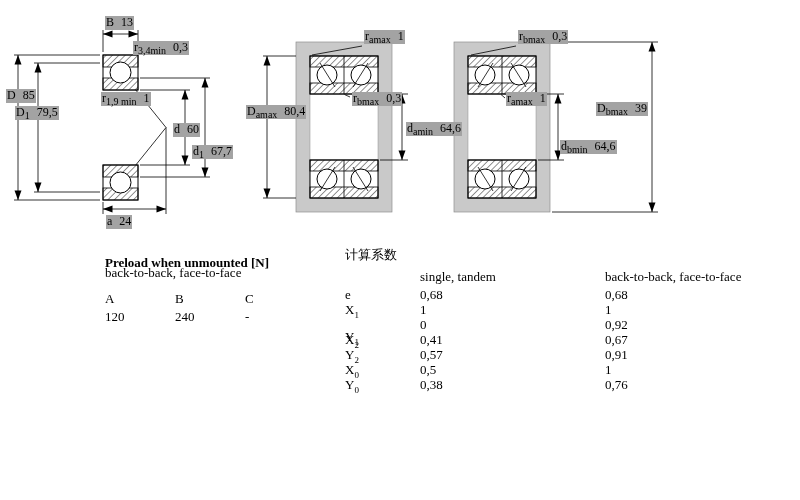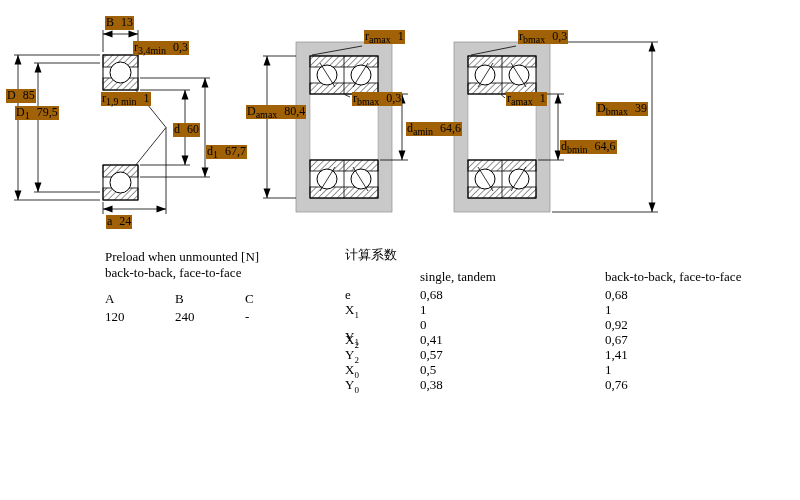--- a/index.html
+++ b/index.html
@@ -1,25 +1,25 @@
 <!DOCTYPE html>
 <html><head>
 <meta charset="utf-8">
 <style>
   html,body{margin:0;padding:0;background:#fff;}
   .stage{position:relative;width:800px;height:500px;background:#fff;color:#000;
          font-family:"Liberation Serif",serif;overflow:hidden;}
   svg{position:absolute;}
   .dim{position:absolute;font-size:12px;line-height:13px;white-space:nowrap;
-       background:#a16207;padding:0 1px;text-align:center;}
+       background:#a3a3a3;padding:0 1px;text-align:center;}
   .dim sub{font-size:10px;line-height:9px;}
   .dim .v{margin-left:7px;}
   .txt{position:absolute;font-size:13px;line-height:14px;white-space:nowrap;}
   .txt sub{font-size:9px;}
-  .bold{font-weight:normal;}
+  .bold{font-weight:bold;margin-top:6px;}
 </style>
 </head>
 <body>
 
 <div class="stage">
 
   <svg style="left:0;top:8px;width:240px;height:232px" viewBox="0 0 240 232">
     <defs>
       <pattern id="hA" patternUnits="userSpaceOnUse" width="4.5" height="4.5" patternTransform="rotate(45)">
         <line x1="0" y1="0" x2="0" y2="4.5" stroke="#222" stroke-width="1"></line>
@@ -167,21 +167,21 @@
   </div>
   <div class="dim" style="left:15px;top:106px">
     <span>D</span><sub>1</sub><span class="v">79,5</span>
   </div>
   <div class="dim" style="left:101px;top:92px">
     <span>r</span><sub>1,9 min</sub><span class="v">1</span>
   </div>
   <div class="dim" style="left:173px;top:123px">
     <span>d</span><sub></sub><span class="v">60</span>
   </div>
-  <div class="dim" style="left:206px;top:145px">
+  <div class="dim" style="left:192px;top:145px">
     <span>d</span><sub>1</sub><span class="v">67,7</span>
   </div>
   <div class="dim" style="left:106px;top:215px">
     <span>a</span><sub></sub><span class="v">24</span>
   </div>
 
   <div class="dim" style="left:364px;top:30px">
     <span>r</span><sub>amax</sub><span class="v">1</span>
   </div>
   <div class="dim" style="left:246px;top:105px">
@@ -231,21 +231,21 @@
   <span class="txt" style="left:345px;top:330px"><span>Y</span><sub>1</sub></span>
   <span class="txt" style="left:420px;top:318px">0</span>
   <span class="txt" style="left:605px;top:318px">0,92</span>
 
   <span class="txt" style="left:345px;top:333px"><span>X</span><sub>2</sub></span>
   <span class="txt" style="left:420px;top:333px">0,41</span>
   <span class="txt" style="left:605px;top:333px">0,67</span>
 
   <span class="txt" style="left:345px;top:348px"><span>Y</span><sub>2</sub></span>
   <span class="txt" style="left:420px;top:348px">0,57</span>
-  <span class="txt" style="left:605px;top:348px">1,41</span>
+  <span class="txt" style="left:605px;top:348px">0,91</span>
 
   <span class="txt" style="left:345px;top:363px"><span>X</span><sub>0</sub></span>
   <span class="txt" style="left:420px;top:363px">0,5</span>
   <span class="txt" style="left:605px;top:363px">1</span>
 
   <span class="txt" style="left:345px;top:378px"><span>Y</span><sub>0</sub></span>
   <span class="txt" style="left:420px;top:378px">0,38</span>
   <span class="txt" style="left:605px;top:378px">0,76</span>
 
 </div>

